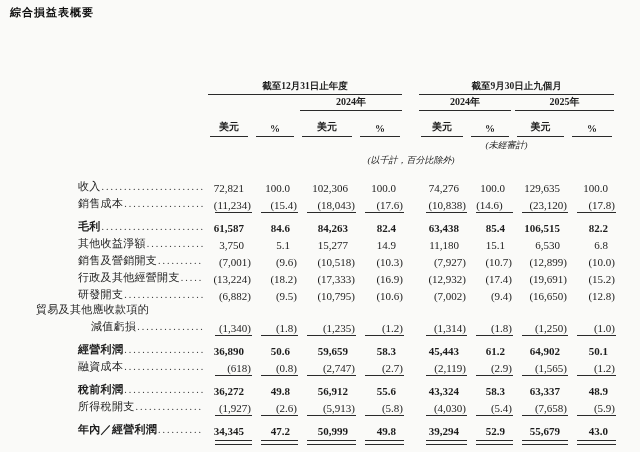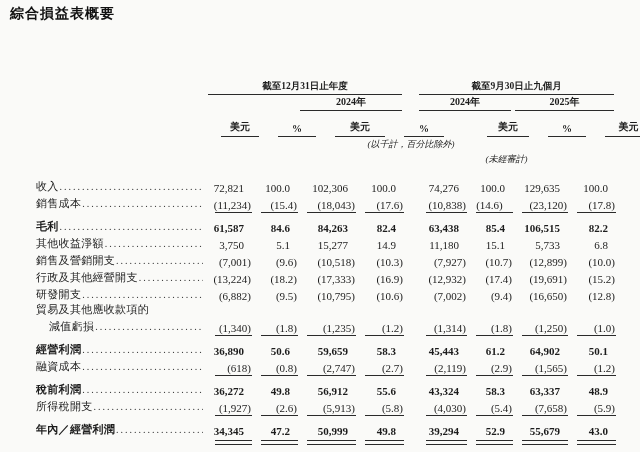--- a/index.html
+++ b/index.html
@@ -5,21 +5,21 @@
   html,body{margin:0;padding:0;}
   body{
     width:640px;height:452px;overflow:hidden;position:relative;
     background:#fafaf8;color:#1c1c1c;
     font-family:"Liberation Serif","DejaVu Serif",serif;
   }
   .page{position:absolute;inset:0;}
   h1.title{
     position:absolute;left:10px;top:5px;margin:0;
     font-family:"Liberation Sans","DejaVu Sans",sans-serif;
-    font-size:14px;font-weight:700;letter-spacing:1px;color:#111;
+    font-size:11px;font-weight:700;letter-spacing:1px;color:#111;
   }
   .intro{
     position:absolute;left:60px;top:40px;margin:0;
     font-size:13.5px;letter-spacing:0.5px;
   }
   .table{position:absolute;left:36px;top:80px;width:582px;}
   .trow{
     display:grid;
     grid-template-columns:170px 46px 46px 58px 48px 13px 50px 46px 55px 48px;
     align-items:end;
@@ -32,42 +32,42 @@
     height:13px;line-height:13px;white-space:nowrap;
   }
   .g1{grid-column:2/6;}
   .g2{grid-column:7/11;}
   .yrow .cell{
     font-size:10px;font-weight:700;text-align:center;
     border-bottom:1px solid #2a2a2a;padding:1px 0 2px 0;margin:0 2px;
     height:12px;line-height:12px;white-space:nowrap;
   }
   .y1{grid-column:2/4;} .y2{grid-column:4/6;} .y3{grid-column:7/9;} .y4{grid-column:9/11;}
-  .urow{height:26px;gap:11px;}
+  .urow{height:26px;}
   .urow .cell{
     font-size:10px;font-weight:700;text-align:center;
     border-bottom:1px solid #2a2a2a;padding-bottom:2px;margin:0 4px;
     white-space:nowrap;
   }
   .nrow1{height:14px;} .nrow2{height:16px;}
   .note{
     font-style:italic;font-size:9px;text-align:center;white-space:nowrap;
     align-self:center;color:#222;
   }
   .note.units{grid-column:2/11;}
   .note.unaudited{grid-column:7/11;padding-right:20px;}
   .spacer{height:10px;}
   
   .trow.data{height:17px;font-size:11px;}
   .trow.data.bold{font-weight:700;}
   .label-cell{
     grid-column:1;display:flex;align-items:baseline;white-space:nowrap;
     overflow:hidden;padding-right:2px;
   }
-  .lab{font-size:11px;letter-spacing:0.3px;}
+  .lab{font-size:11px;letter-spacing:0.3px;margin-left:42px;}
   .trow.cont .lab{padding-left:13px;}
   .leader{
     flex:1;overflow:hidden;white-space:nowrap;font-size:10px;
     letter-spacing:2px;color:#333;margin:0 1px;font-weight:400;
   }
   .pre-label{height:15px;}
   .lab-pre{
     grid-column:1;font-size:11px;letter-spacing:0.3px;white-space:nowrap;
   }
   .num{text-align:right;padding-right:8px;white-space:nowrap;
@@ -104,25 +104,25 @@
       <div class="cell" style="grid-column:2">美元</div>
       <div class="cell" style="grid-column:3">%</div>
       <div class="cell" style="grid-column:4">美元</div>
       <div class="cell" style="grid-column:5">%</div>
       <div class="cell" style="grid-column:7">美元</div>
       <div class="cell" style="grid-column:8">%</div>
       <div class="cell" style="grid-column:9">美元</div>
       <div class="cell" style="grid-column:10">%</div>
     </div>
 
+    <div class="trow nrow2">
+      <div class="cell note unaudited">(未經審計)</div>
+    </div>
     <div class="trow nrow1">
       <div class="cell note units">(以千計，百分比除外)</div>
-    </div>
-    <div class="trow nrow2">
-      <div class="cell note unaudited">(未經審計)</div>
     </div>
     <div class="spacer"></div>
 
     <div id="table-body">
         <div class="trow data">
           <div class="cell label-cell">
             <span class="lab">收入</span>
             <span class="leader">..........................................................................................</span>
           </div>
           <div class="cell num" style="grid-column: 2;">72,821</div>
@@ -176,21 +176,21 @@
           <div class="cell label-cell">
             <span class="lab">其他收益淨額</span>
             <span class="leader">..........................................................................................</span>
           </div>
           <div class="cell num" style="grid-column: 2;">3,750</div>
           <div class="cell num" style="grid-column: 3;">5.1</div>
           <div class="cell num" style="grid-column: 4;">15,277</div>
           <div class="cell num" style="grid-column: 5;">14.9</div>
           <div class="cell num" style="grid-column: 7;">11,180</div>
           <div class="cell num" style="grid-column: 8;">15.1</div>
-          <div class="cell num" style="grid-column: 9;">5,733</div>
+          <div class="cell num" style="grid-column: 9;">6,530</div>
           <div class="cell num" style="grid-column: 10;">6.8</div>
         </div>
         <div class="trow data">
           <div class="cell label-cell">
             <span class="lab">銷售及營銷開支</span>
             <span class="leader">..........................................................................................</span>
           </div>
           <div class="cell num paren" style="grid-column: 2;">(7,001)</div>
           <div class="cell num paren" style="grid-column: 3;">(9.6)</div>
           <div class="cell num paren" style="grid-column: 4;">(10,518)</div>

